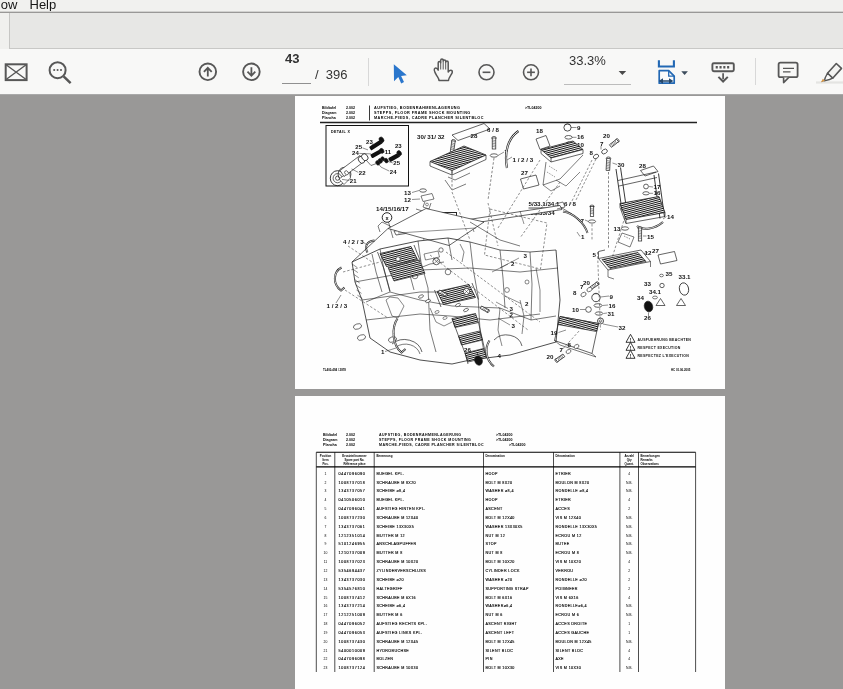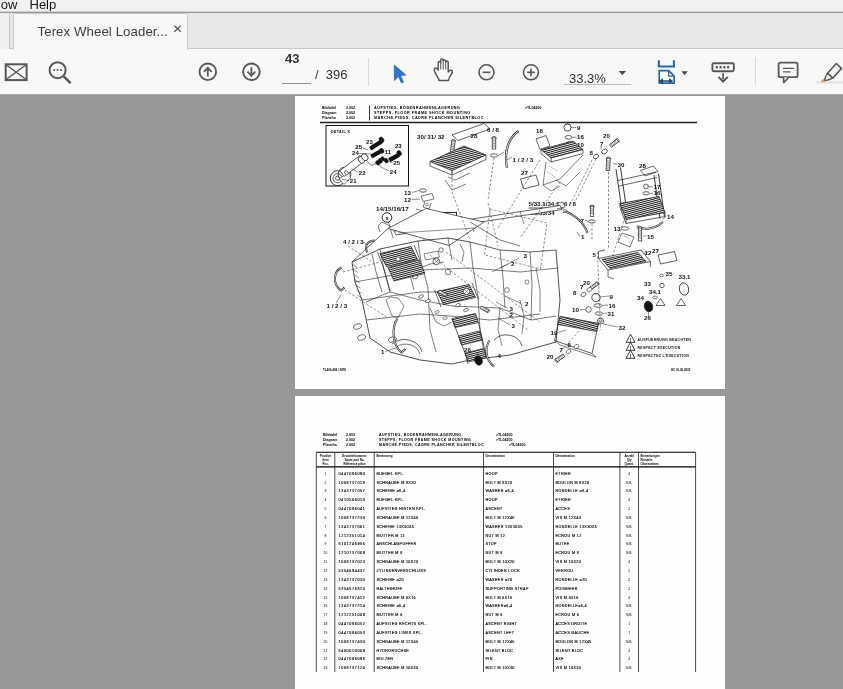--- a/index.html
+++ b/index.html
@@ -17,38 +17,34 @@
   border-radius:2px 2px 0 0; z-index:3; }
 #tab .title { position:absolute; left:24px; top:10px; width:134px;
   font-size:13.2px; letter-spacing:0.1px; color:#3c3c3c; white-space:nowrap; }
 #tab .close { position:absolute; left:159px; top:8px; font-size:12px; color:#4a4a4a; }
 #toolbar { position:absolute; left:0; top:48.5px; width:843px; height:46.5px;
   background:#f8f8f7; border-bottom:1.5px solid #a9a9a9; z-index:2; }
 #toolbar svg { position:absolute; left:0; top:-48.5px; }
 .tbtext { position:absolute; font-size:13px; color:#333; }
 #pagenum { left:285px; top:2px;font-weight:bold; }
 #pagetotal { left:315px; top:18px;text-align:right; }
-#zoomtext { left:569px; top:22px;text-align:right; }
+#zoomtext { left:569px; top:4px;text-align:right; }
 #pgunder { position:absolute; left:281.5px; top:34.5px; width:29.5px; height:1.2px; background:#909090; }
 #zmunder { position:absolute; left:564px; top:35px; width:67px; height:1px; background:#bcbcbc; }
 .page { position:absolute; left:294.5px; width:430px; height:293.5px; background:#fefefe; }
 svg text { font-family:"Liberation Sans", sans-serif; }
 </style></head>
 <body>
 <div id="root">
 <div id="menubar">
       <span style="left:-6.5px;">dow</span>
       <span style="left:29.5px;">Help</span>
     </div>
 <div id="tabbar"></div>
 <div id="stub"></div>
-<div id="tab">
-      <span class="title">Terex Wheel Loader...</span>
-      <span class="close">✕</span>
-    </div>
 <div id="toolbar">
 <svg width="843" height="96" viewBox="0 0 843 96">
 <rect x="5.7" y="64.3" width="20.9" height="15.8" fill="none" stroke="#575757" stroke-width="2"></rect>
 <path d="M6.4,65 L25.8,79.3 M25.8,65 L6.4,79.3" stroke="#575757" stroke-width="1.4" fill="none"></path>
 <circle cx="57.6" cy="70.2" r="8.0" fill="none" stroke="#575757" stroke-width="2"></circle>
 <line x1="63.6" y1="76.4" x2="70.6" y2="83.2" stroke="#575757" stroke-width="2.5"></line>
 <circle cx="54.2" cy="70.0" r="1.05" fill="#575757"></circle>
 <circle cx="57.6" cy="70.0" r="1.05" fill="#575757"></circle>
 <circle cx="61.0" cy="70.0" r="1.05" fill="#575757"></circle>
 <circle cx="207.8" cy="71.8" r="8.3" fill="none" stroke="#575757" stroke-width="1.9"></circle>

